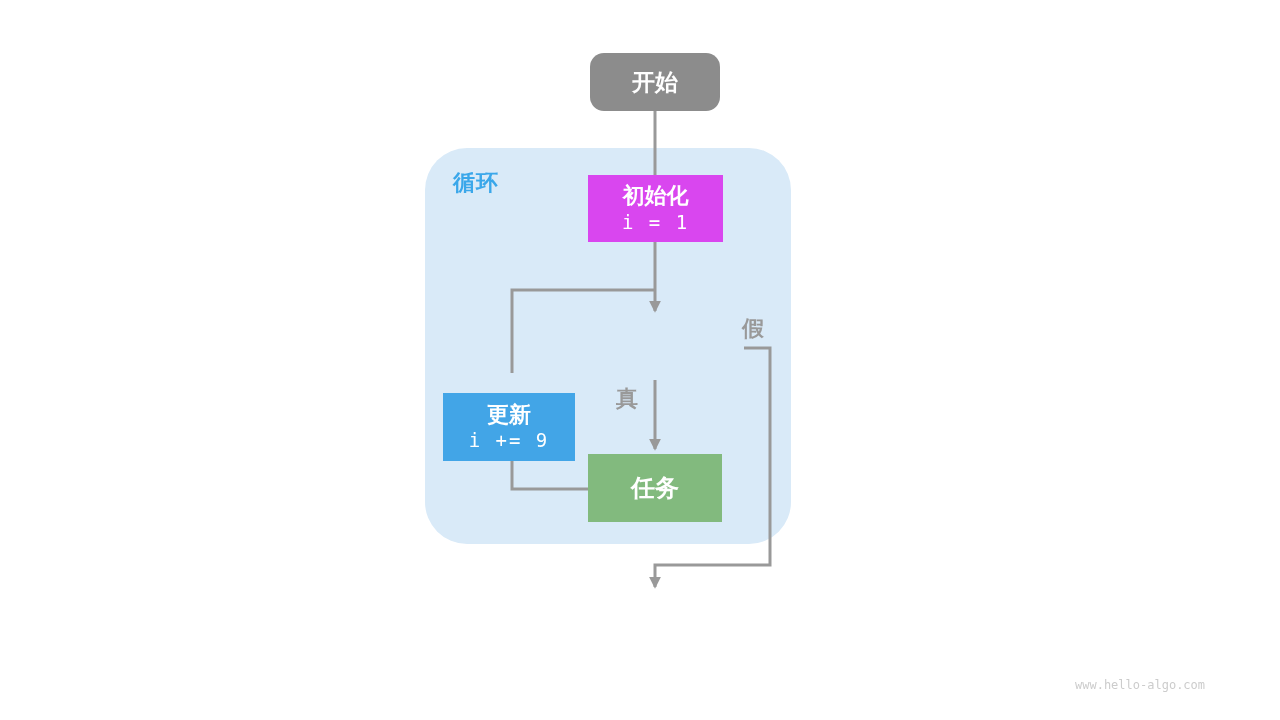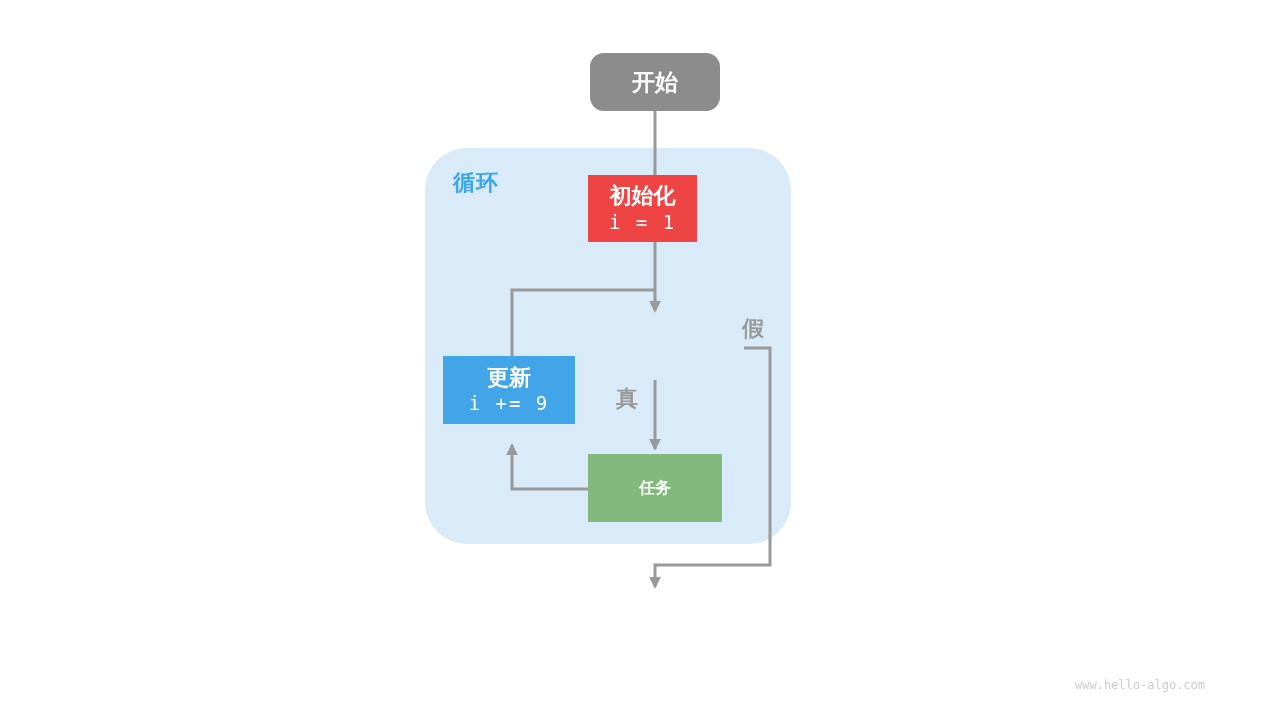--- a/index.html
+++ b/index.html
@@ -31,24 +31,24 @@
   }
 
   .node-start, .node-end {
     left: 590px; width: 130px; height: 58px;
     background: #8c8c8c; border-radius: 14px;
   }
   .node-start { top: 53px; }
   .node-end { top: 592px; }
   .node-start .cn, .node-end .cn { font-size: 23px; }
 
-  .node-init { left: 588px; top: 175px; width: 109px; height: 67px; background: #ef4444; }
-  .node-update { left: 443px; top: 356px; width: 132px; height: 68px; background: #42a5e7; }
+  .node-init { left: 588px; top: 175px; width: 135px; height: 67px; background: #d946ef; }
+  .node-update { left: 443px; top: 393px; width: 132px; height: 68px; background: #42a5e7; }
   .node-task { left: 588px; top: 454px; width: 134px; height: 68px; background: #82ba7e; }
-  .node-task .cn { font-size: 16px; }
+  .node-task .cn { font-size: 24px; }
 
   .node-condition {
     left: 566px; top: 316px; width: 178px; height: 64px;
     background: #42a5e7;
     clip-path: polygon(50% 0, 100% 50%, 50% 100%, 0 50%);
   }
   .node-condition .code { font-size: 22px; letter-spacing: 3px; }
 
   .branch-label {
     position: absolute; color: #999999; font-size: 22px; font-weight: bold;

